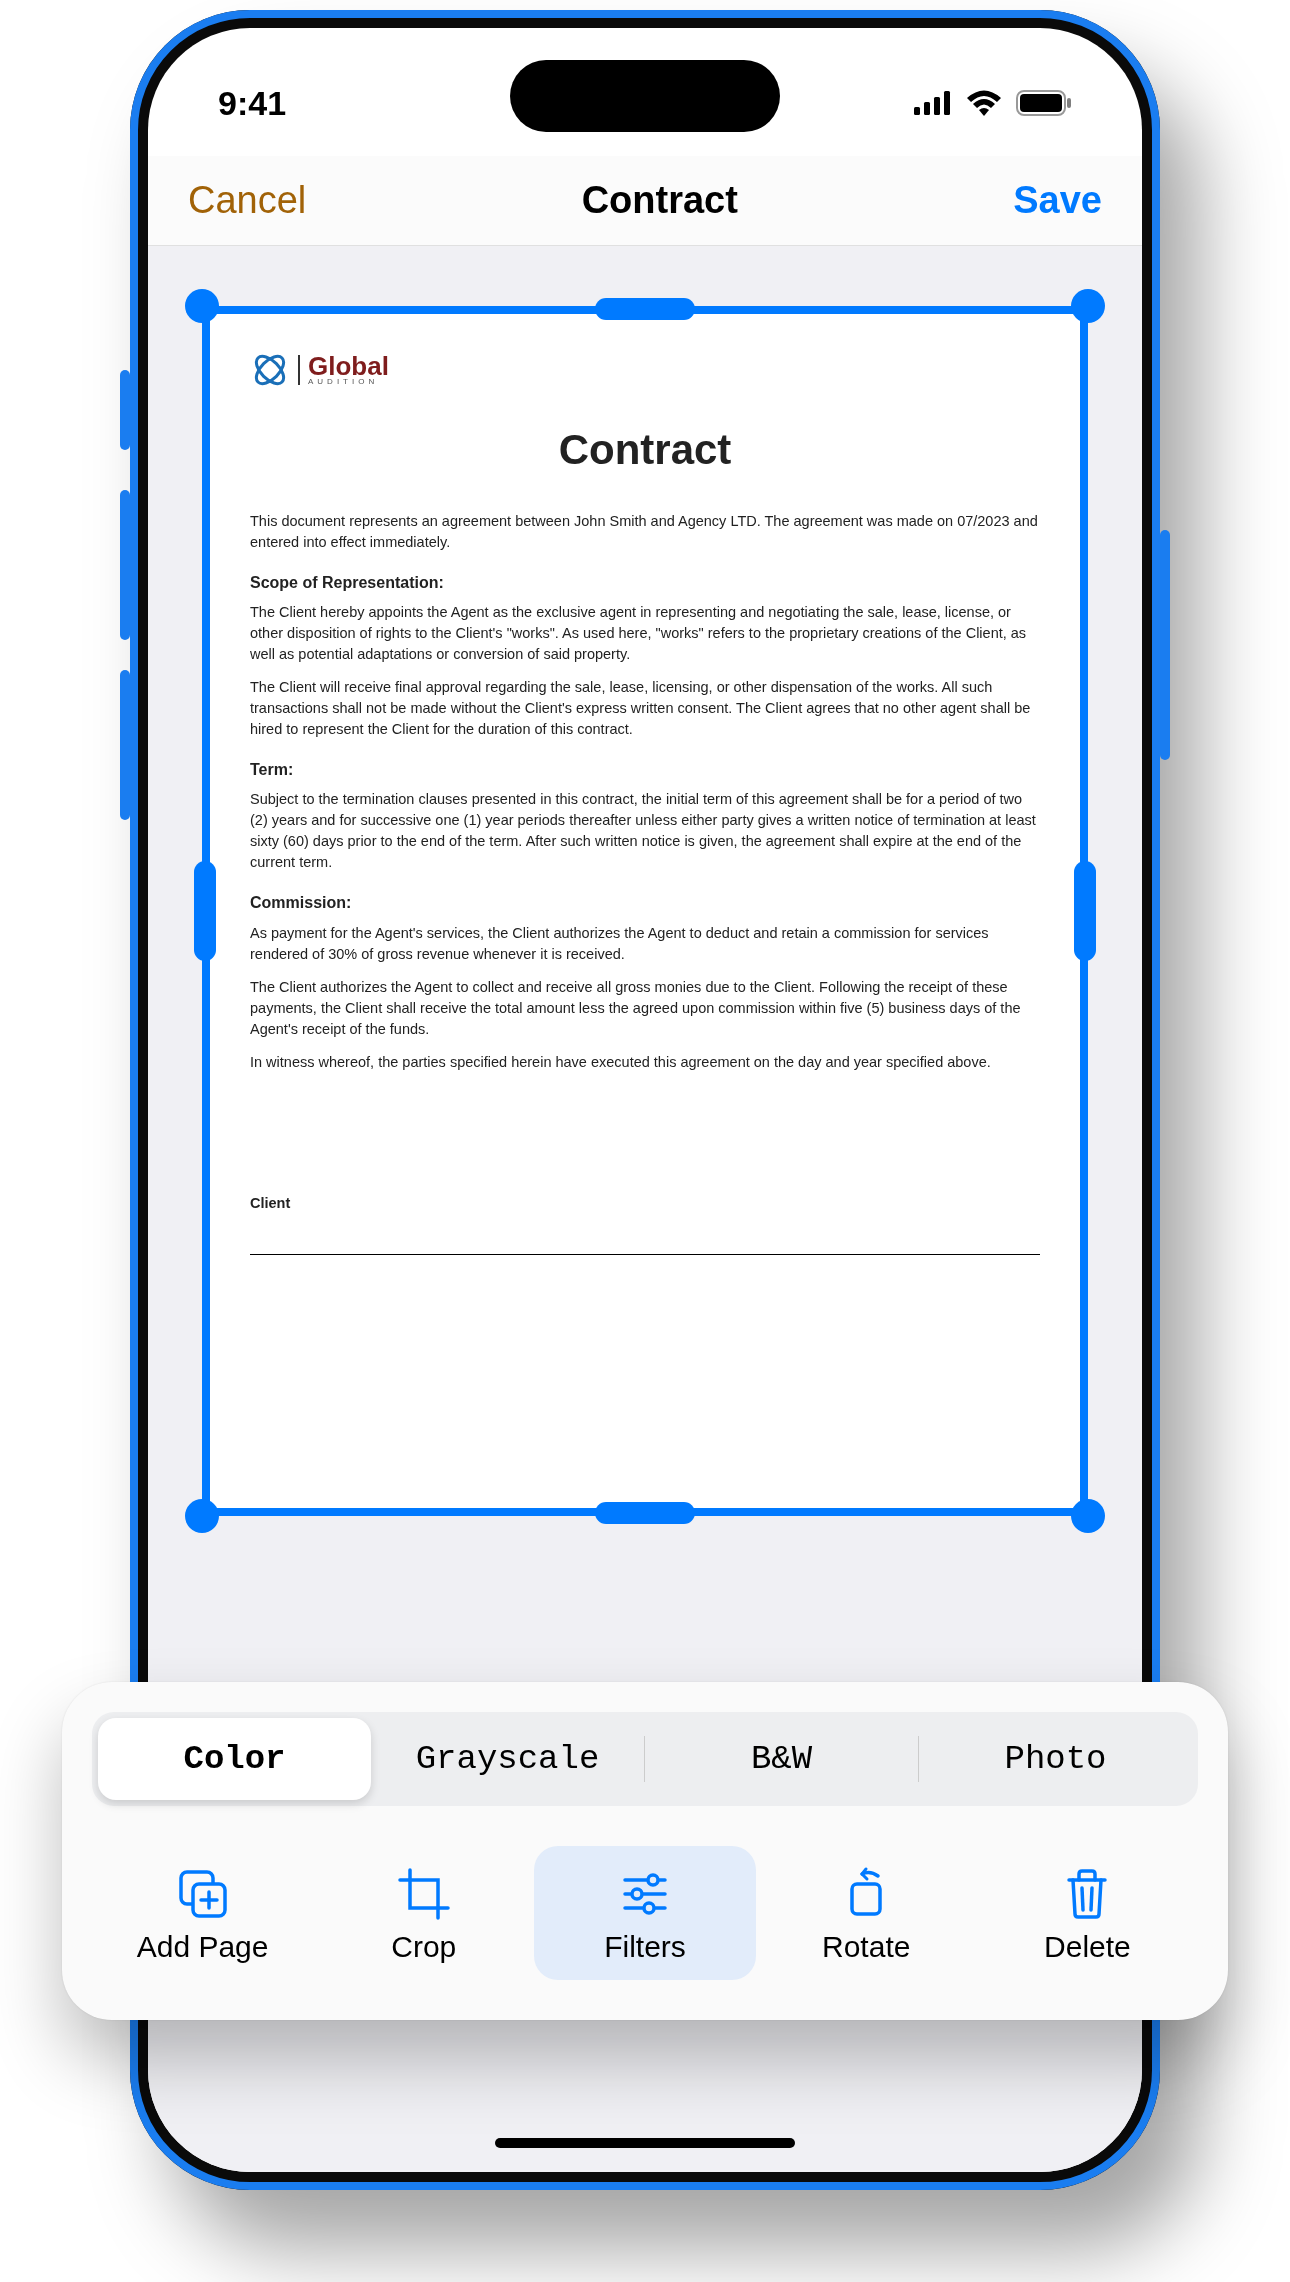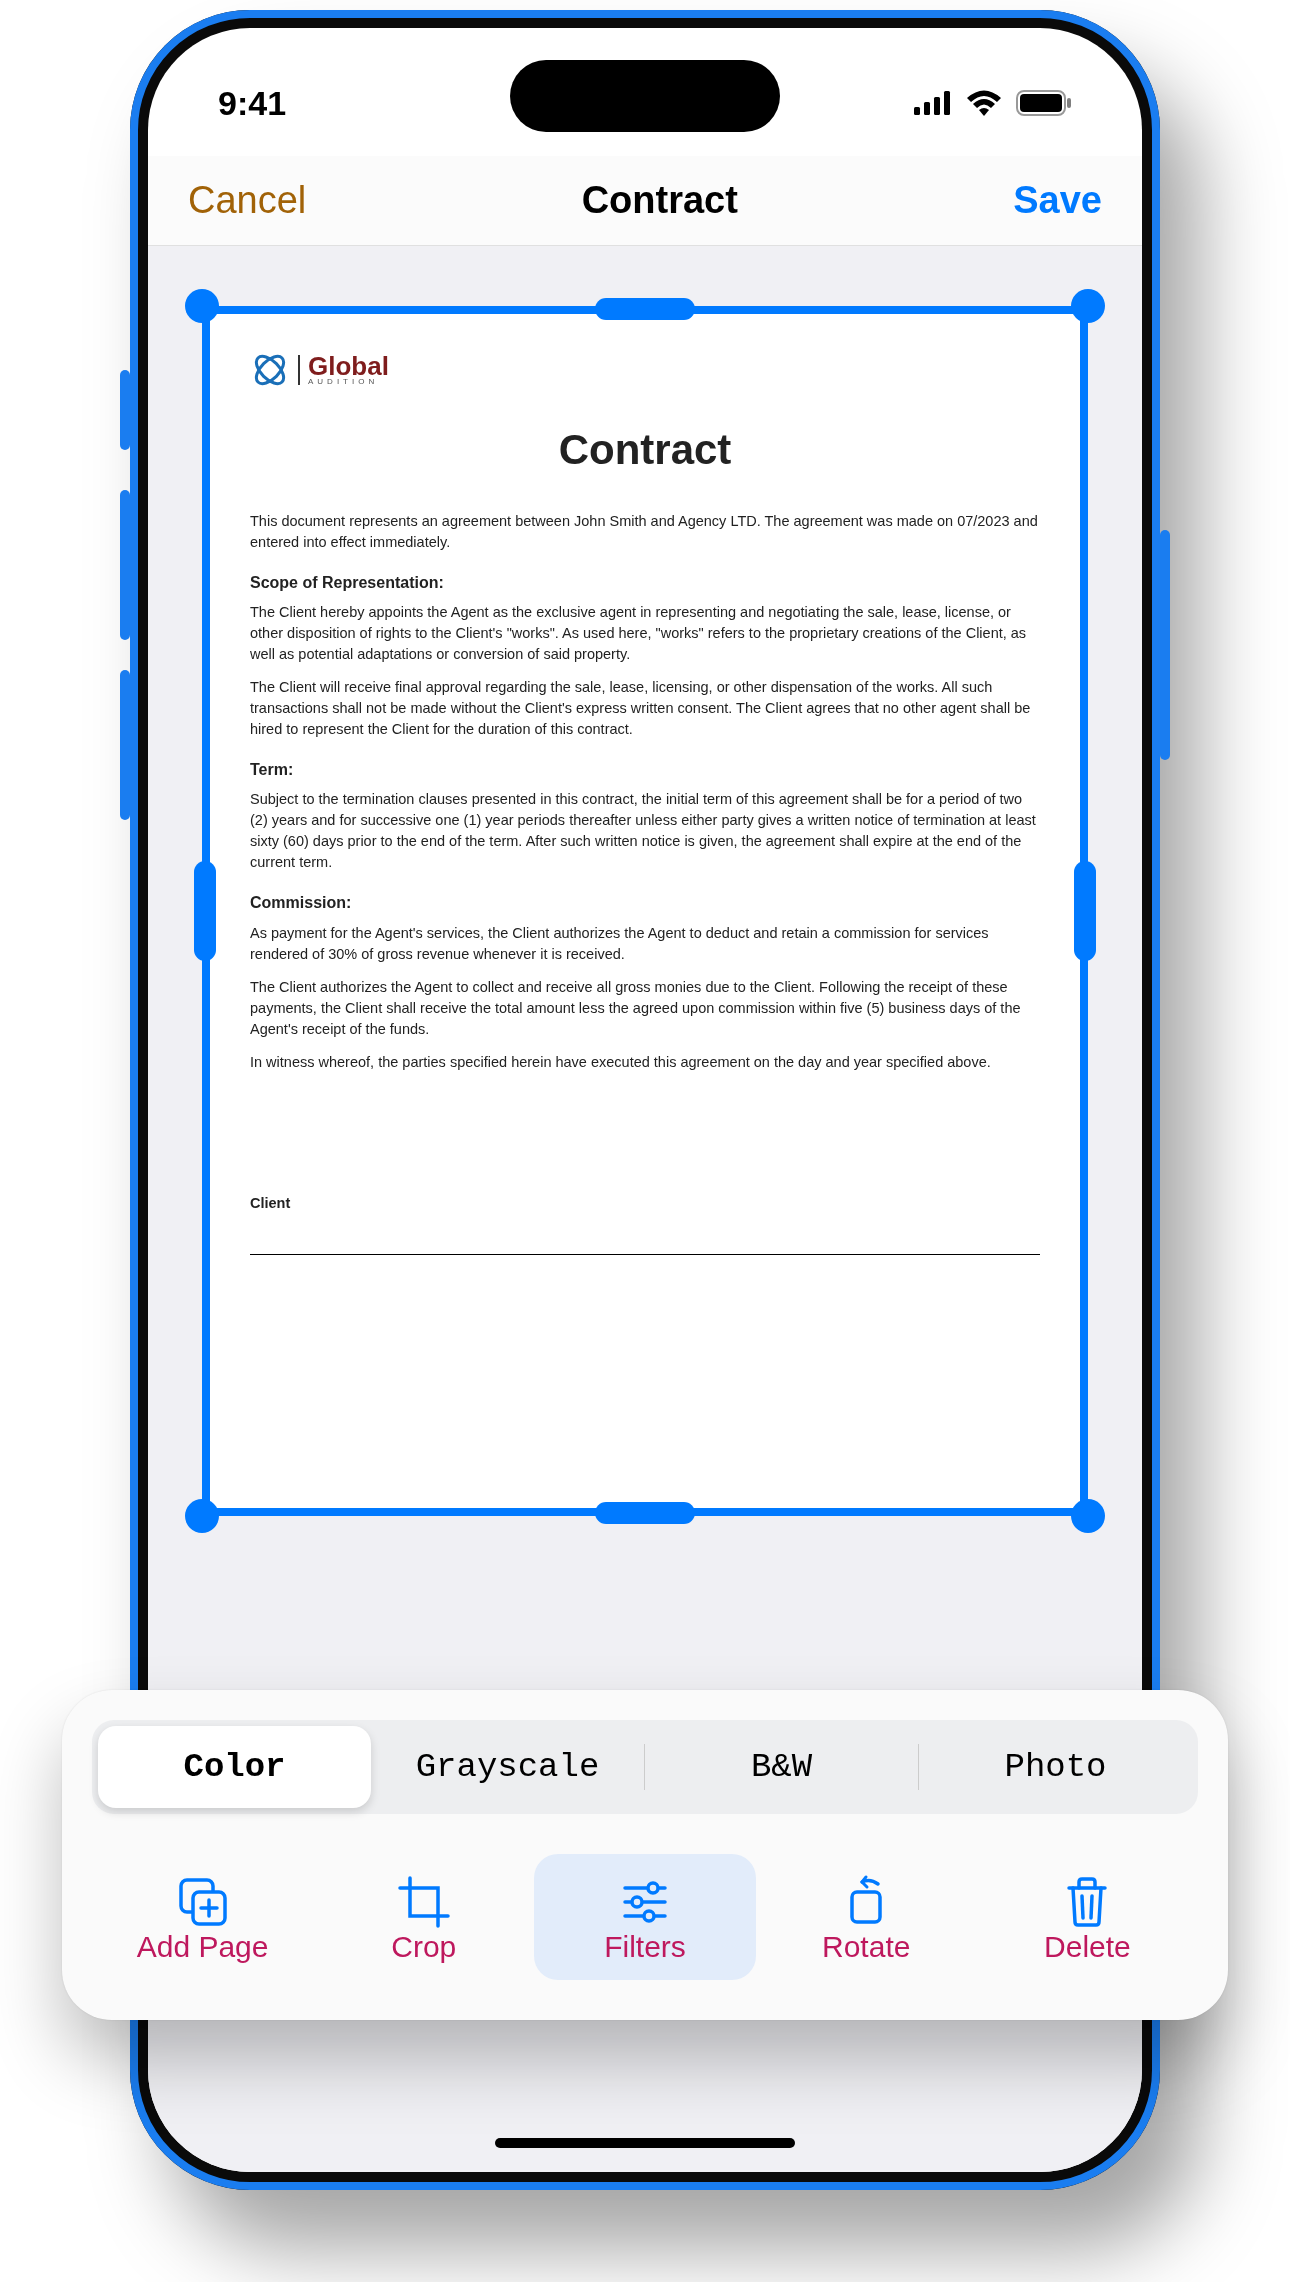--- a/index.html
+++ b/index.html
@@ -185,22 +185,22 @@
     .tool-row {
       display: flex;
       justify-content: space-around;
       align-items: flex-start;
     }
     .tool {
       flex: 1;
       display: flex;
       flex-direction: column;
       align-items: center;
-      gap: 0;
-      color: #be185d;
+      gap: 8px;
+      color: #000000;
       border-radius: 24px;
       padding: 20px 6px 16px;
     }
     .tool.selected {
       background: #e2ecfa;
       justify-content: flex-end;
     }
     .tool-label { font-size: 30px; font-weight: 400; }
     .tool svg { display: block; }
 

